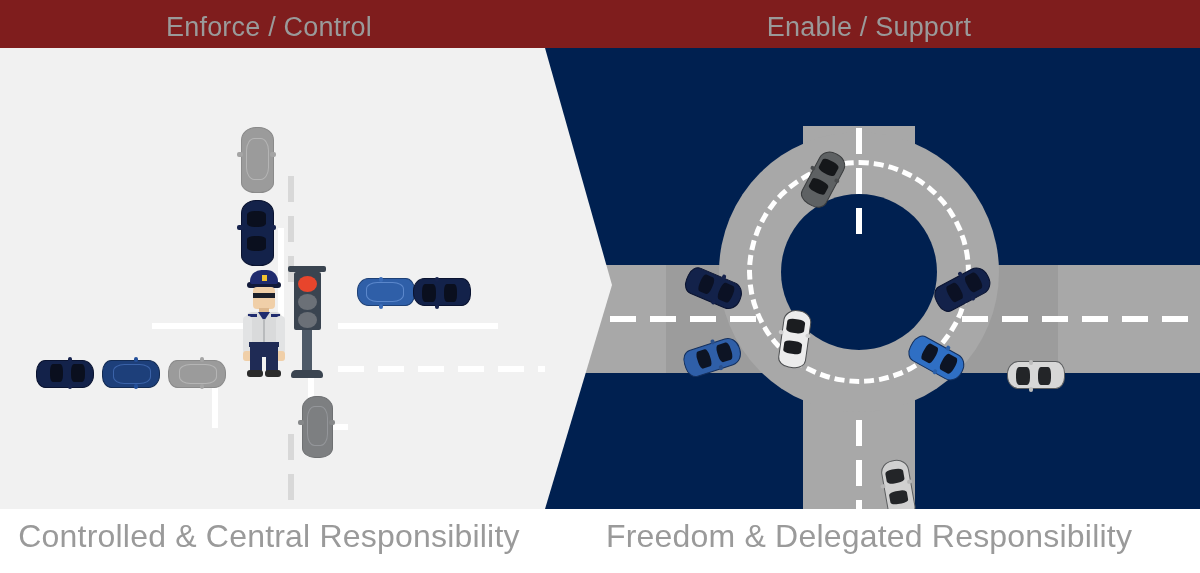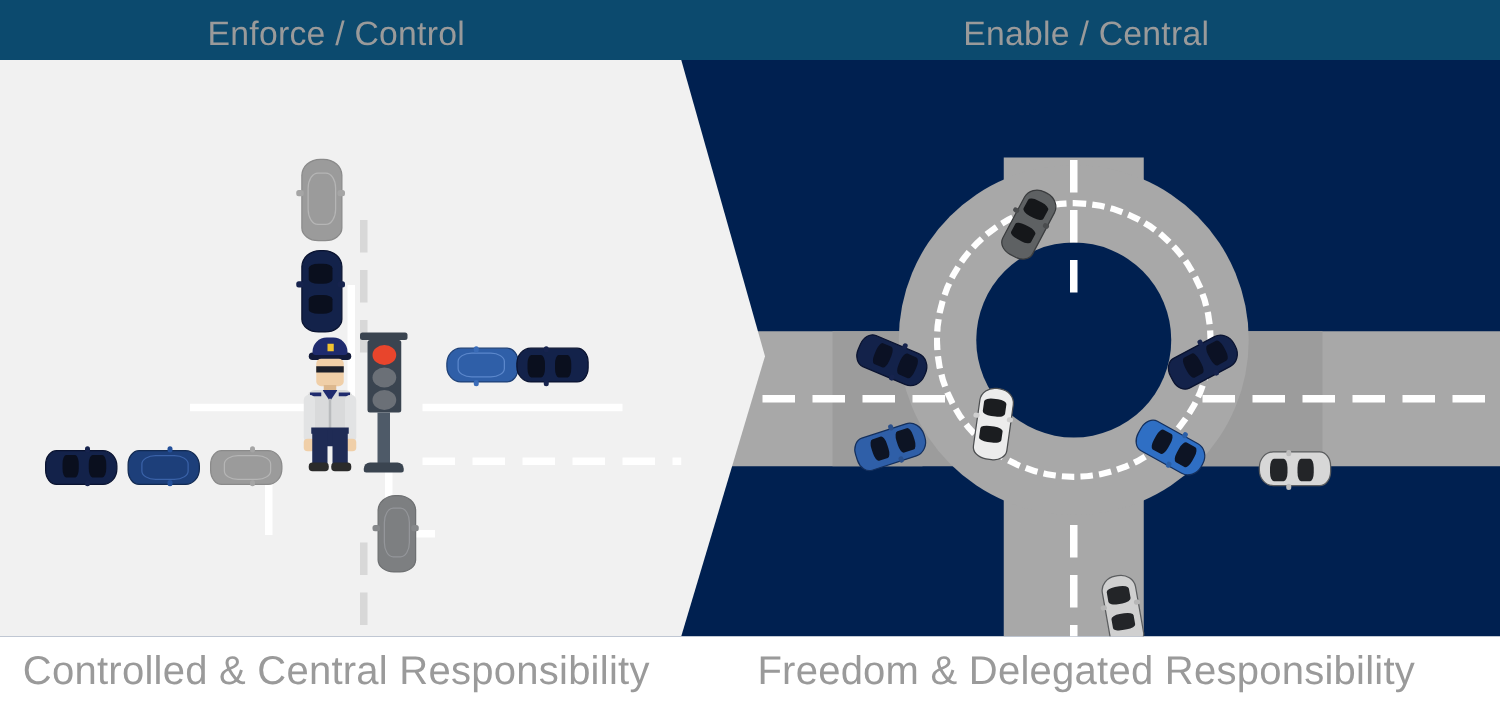--- a/index.html
+++ b/index.html
@@ -1,19 +1,19 @@
 <!DOCTYPE html>
 <html><head>
 <meta charset="utf-8">
 <style>
   html,body{margin:0;padding:0;background:#ffffff;}
   body{width:1200px;height:573px;overflow:hidden;
        font-family:"Liberation Sans","DejaVu Sans",sans-serif;}
 
-  #stage{position:relative;width:1200px;height:479px;background:#0c4a6e;}
+  #stage{position:relative;width:1200px;height:479px;background:#7f1d1d;}
 
   
   .cap{
     position:absolute;color:#9a9a9a;font-weight:400;
     font-size:27px;letter-spacing:.2px;white-space:nowrap;
   }
   .cap.big{font-size:32px;}
   #cap-tl{left:0;top:12px;width:538px;text-align:center;}
   #cap-tr{left:538px;top:12px;width:662px;text-align:center;}
   #cap-bl{left:0;top:518px;width:538px;text-align:center;}
@@ -72,21 +72,21 @@
   
   #officer{position:absolute;}
   #officer div{position:absolute;}
 </style>
 </head>
 <body>
 
 <div id="stage">
 
   <div class="cap" id="cap-tl">Enforce / Control</div>
-  <div class="cap" id="cap-tr">Enable / Central</div>
+  <div class="cap" id="cap-tr">Enable / Support</div>
   <div class="cap big" id="cap-br">Freedom &amp; Delegated Responsibility</div>
   <div class="cap big" id="cap-bl">Controlled &amp; Central Responsibility</div>
 
   <div id="panel-right"></div>
 
   <div id="rab">
 
     <div class="road" style="left:0;top:217px;width:200px;height:108px;"></div>
 
     <div class="road dark" style="left:128px;top:217px;width:130px;height:108px;"></div>

